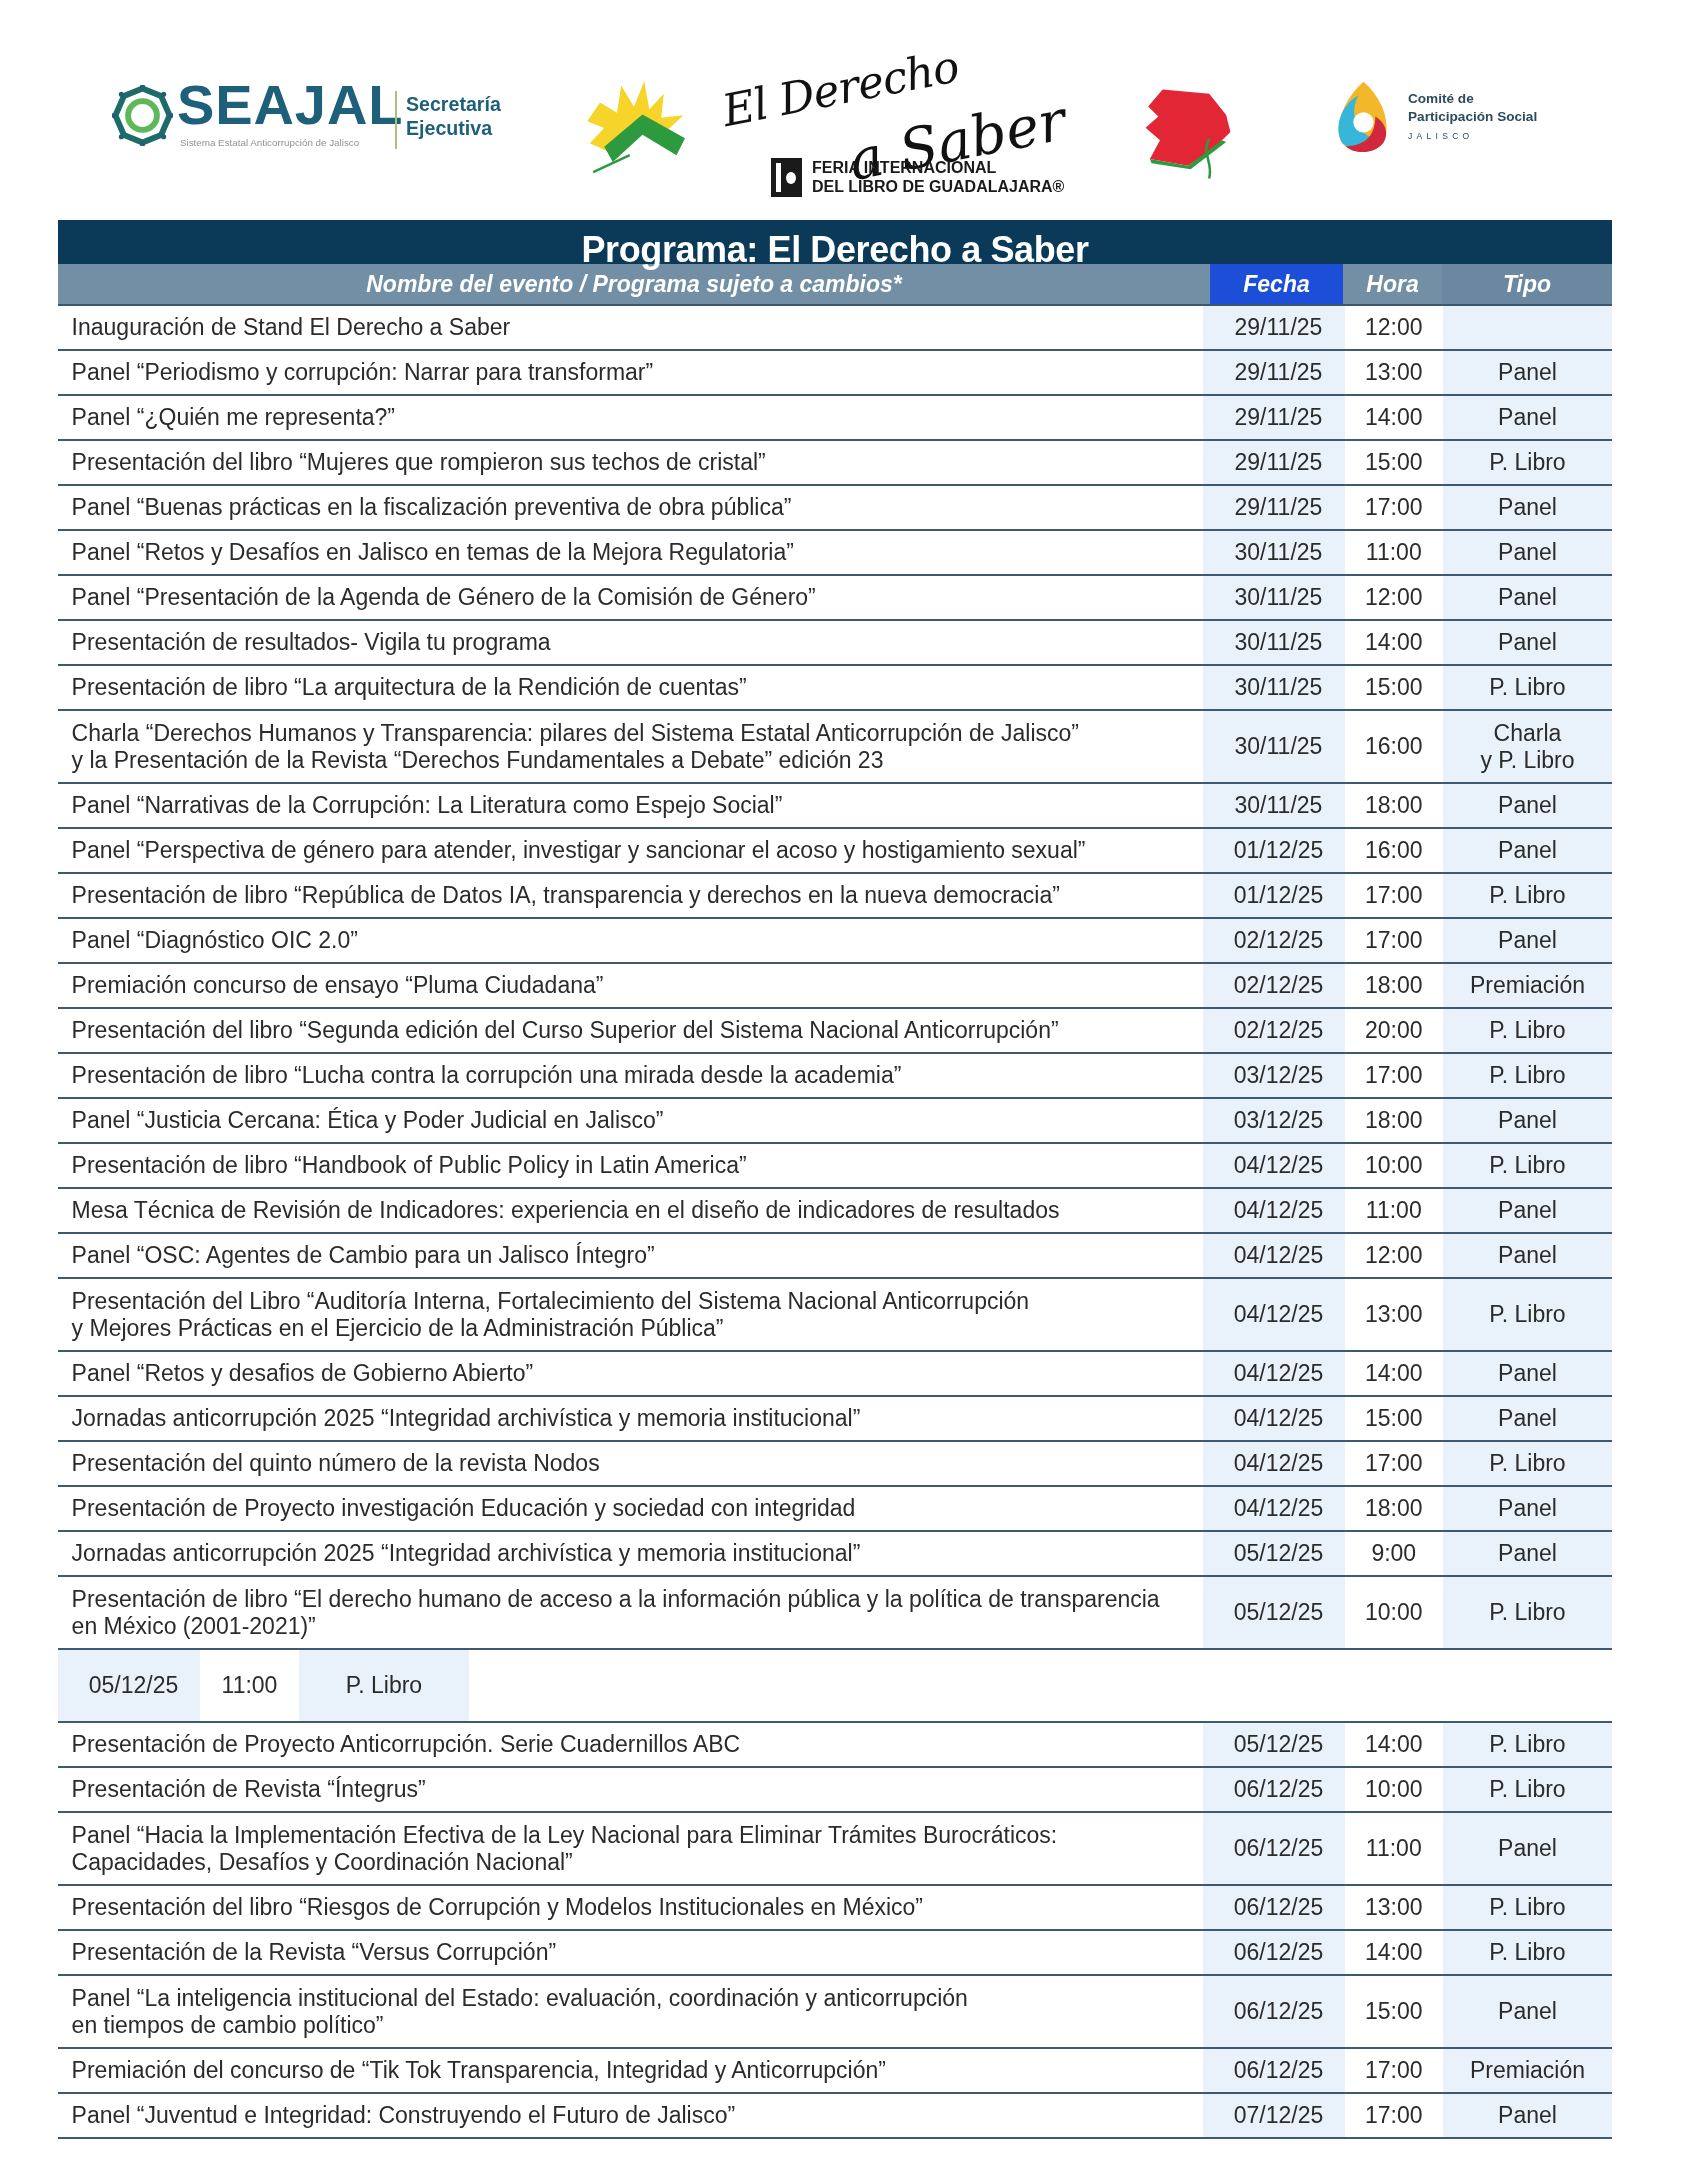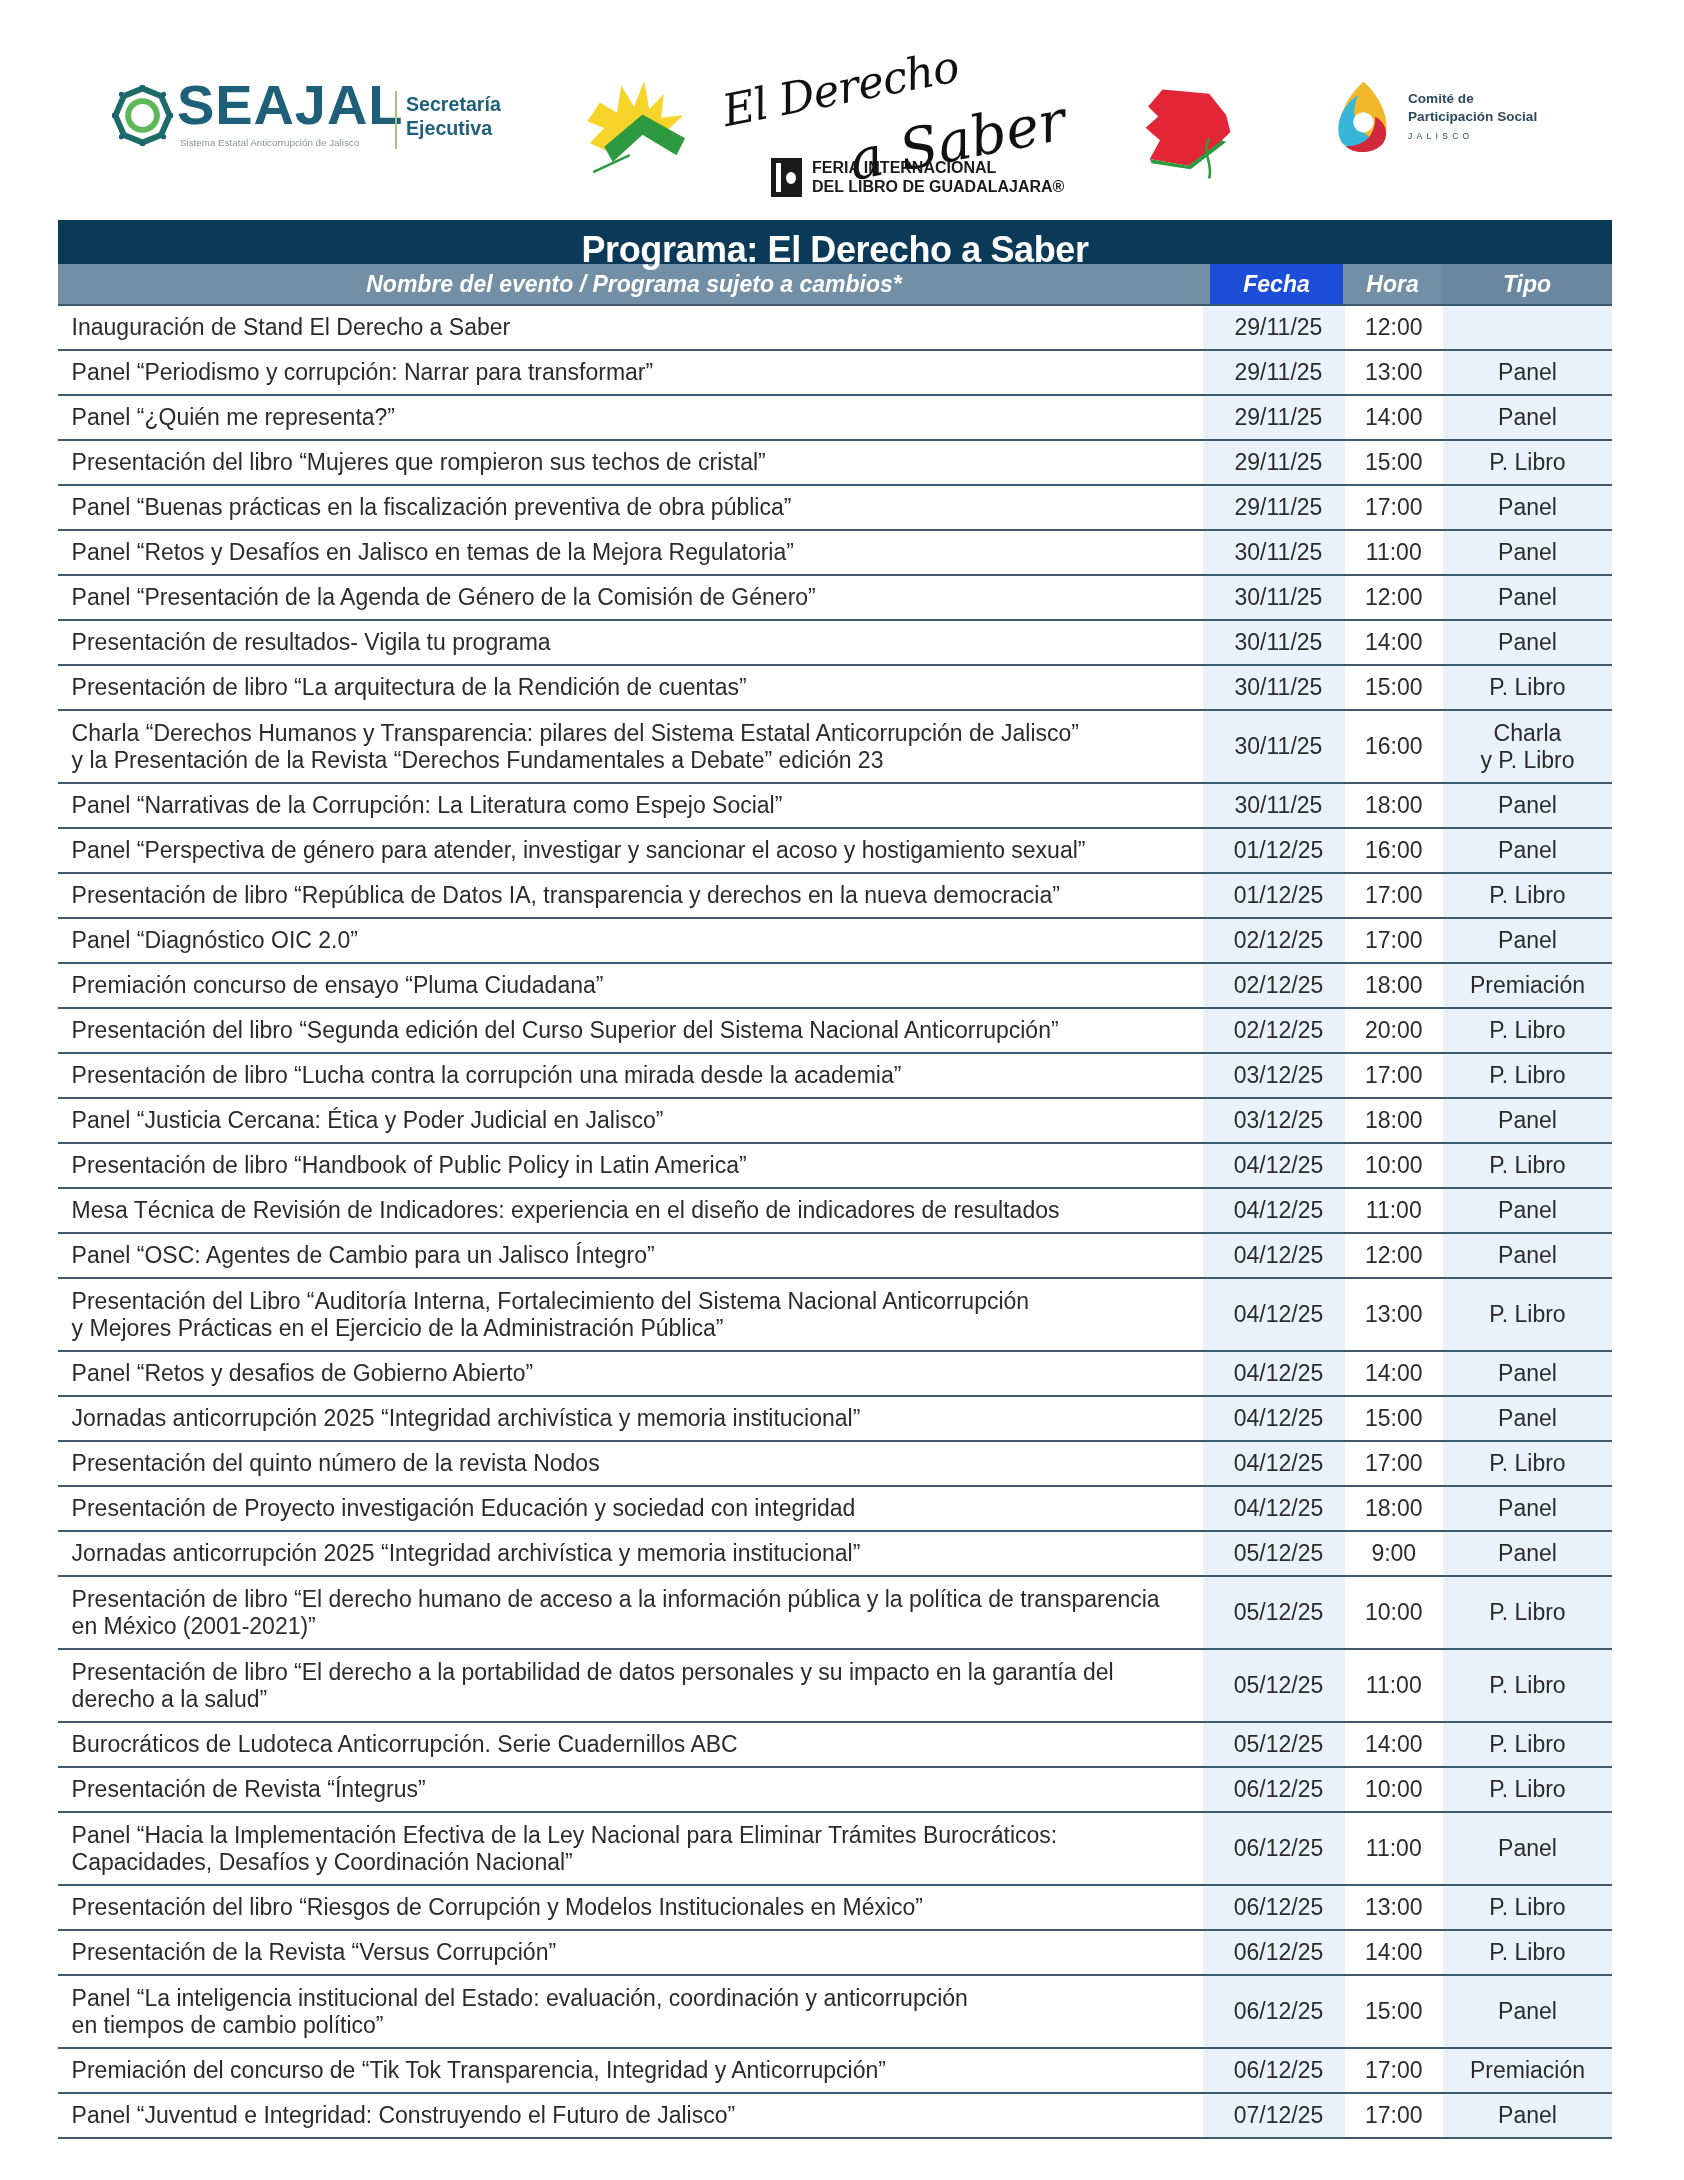--- a/index.html
+++ b/index.html
@@ -306,28 +306,26 @@
         <div class="c-tipo">Panel</div>
       </div>
       <div class="row double">
         <div class="c-name">Presentación de libro “El derecho humano de acceso a la información pública y la política de transparencia
 en México (2001-2021)”</div>
         <div class="c-fecha">05/12/25</div>
         <div class="c-hora">10:00</div>
         <div class="c-tipo">P. Libro</div>
       </div>
       <div class="row double">
-        <div class="c-name">Presentación de libro “El derecho a la portabilidad de datos personales y su impacto en la garantía del
-derecho a la salud”</div>
         <div class="c-fecha">05/12/25</div>
         <div class="c-hora">11:00</div>
         <div class="c-tipo">P. Libro</div>
       </div>
       <div class="row single">
-        <div class="c-name">Burocráticos de Ludoteca Anticorrupción. Serie Cuadernillos ABC</div>
+        <div class="c-name">Presentación de Proyecto Anticorrupción. Serie Cuadernillos ABC</div>
         <div class="c-fecha">05/12/25</div>
         <div class="c-hora">14:00</div>
         <div class="c-tipo">P. Libro</div>
       </div>
       <div class="row single">
         <div class="c-name">Presentación de Revista “Íntegrus”</div>
         <div class="c-fecha">06/12/25</div>
         <div class="c-hora">10:00</div>
         <div class="c-tipo">P. Libro</div>
       </div>

